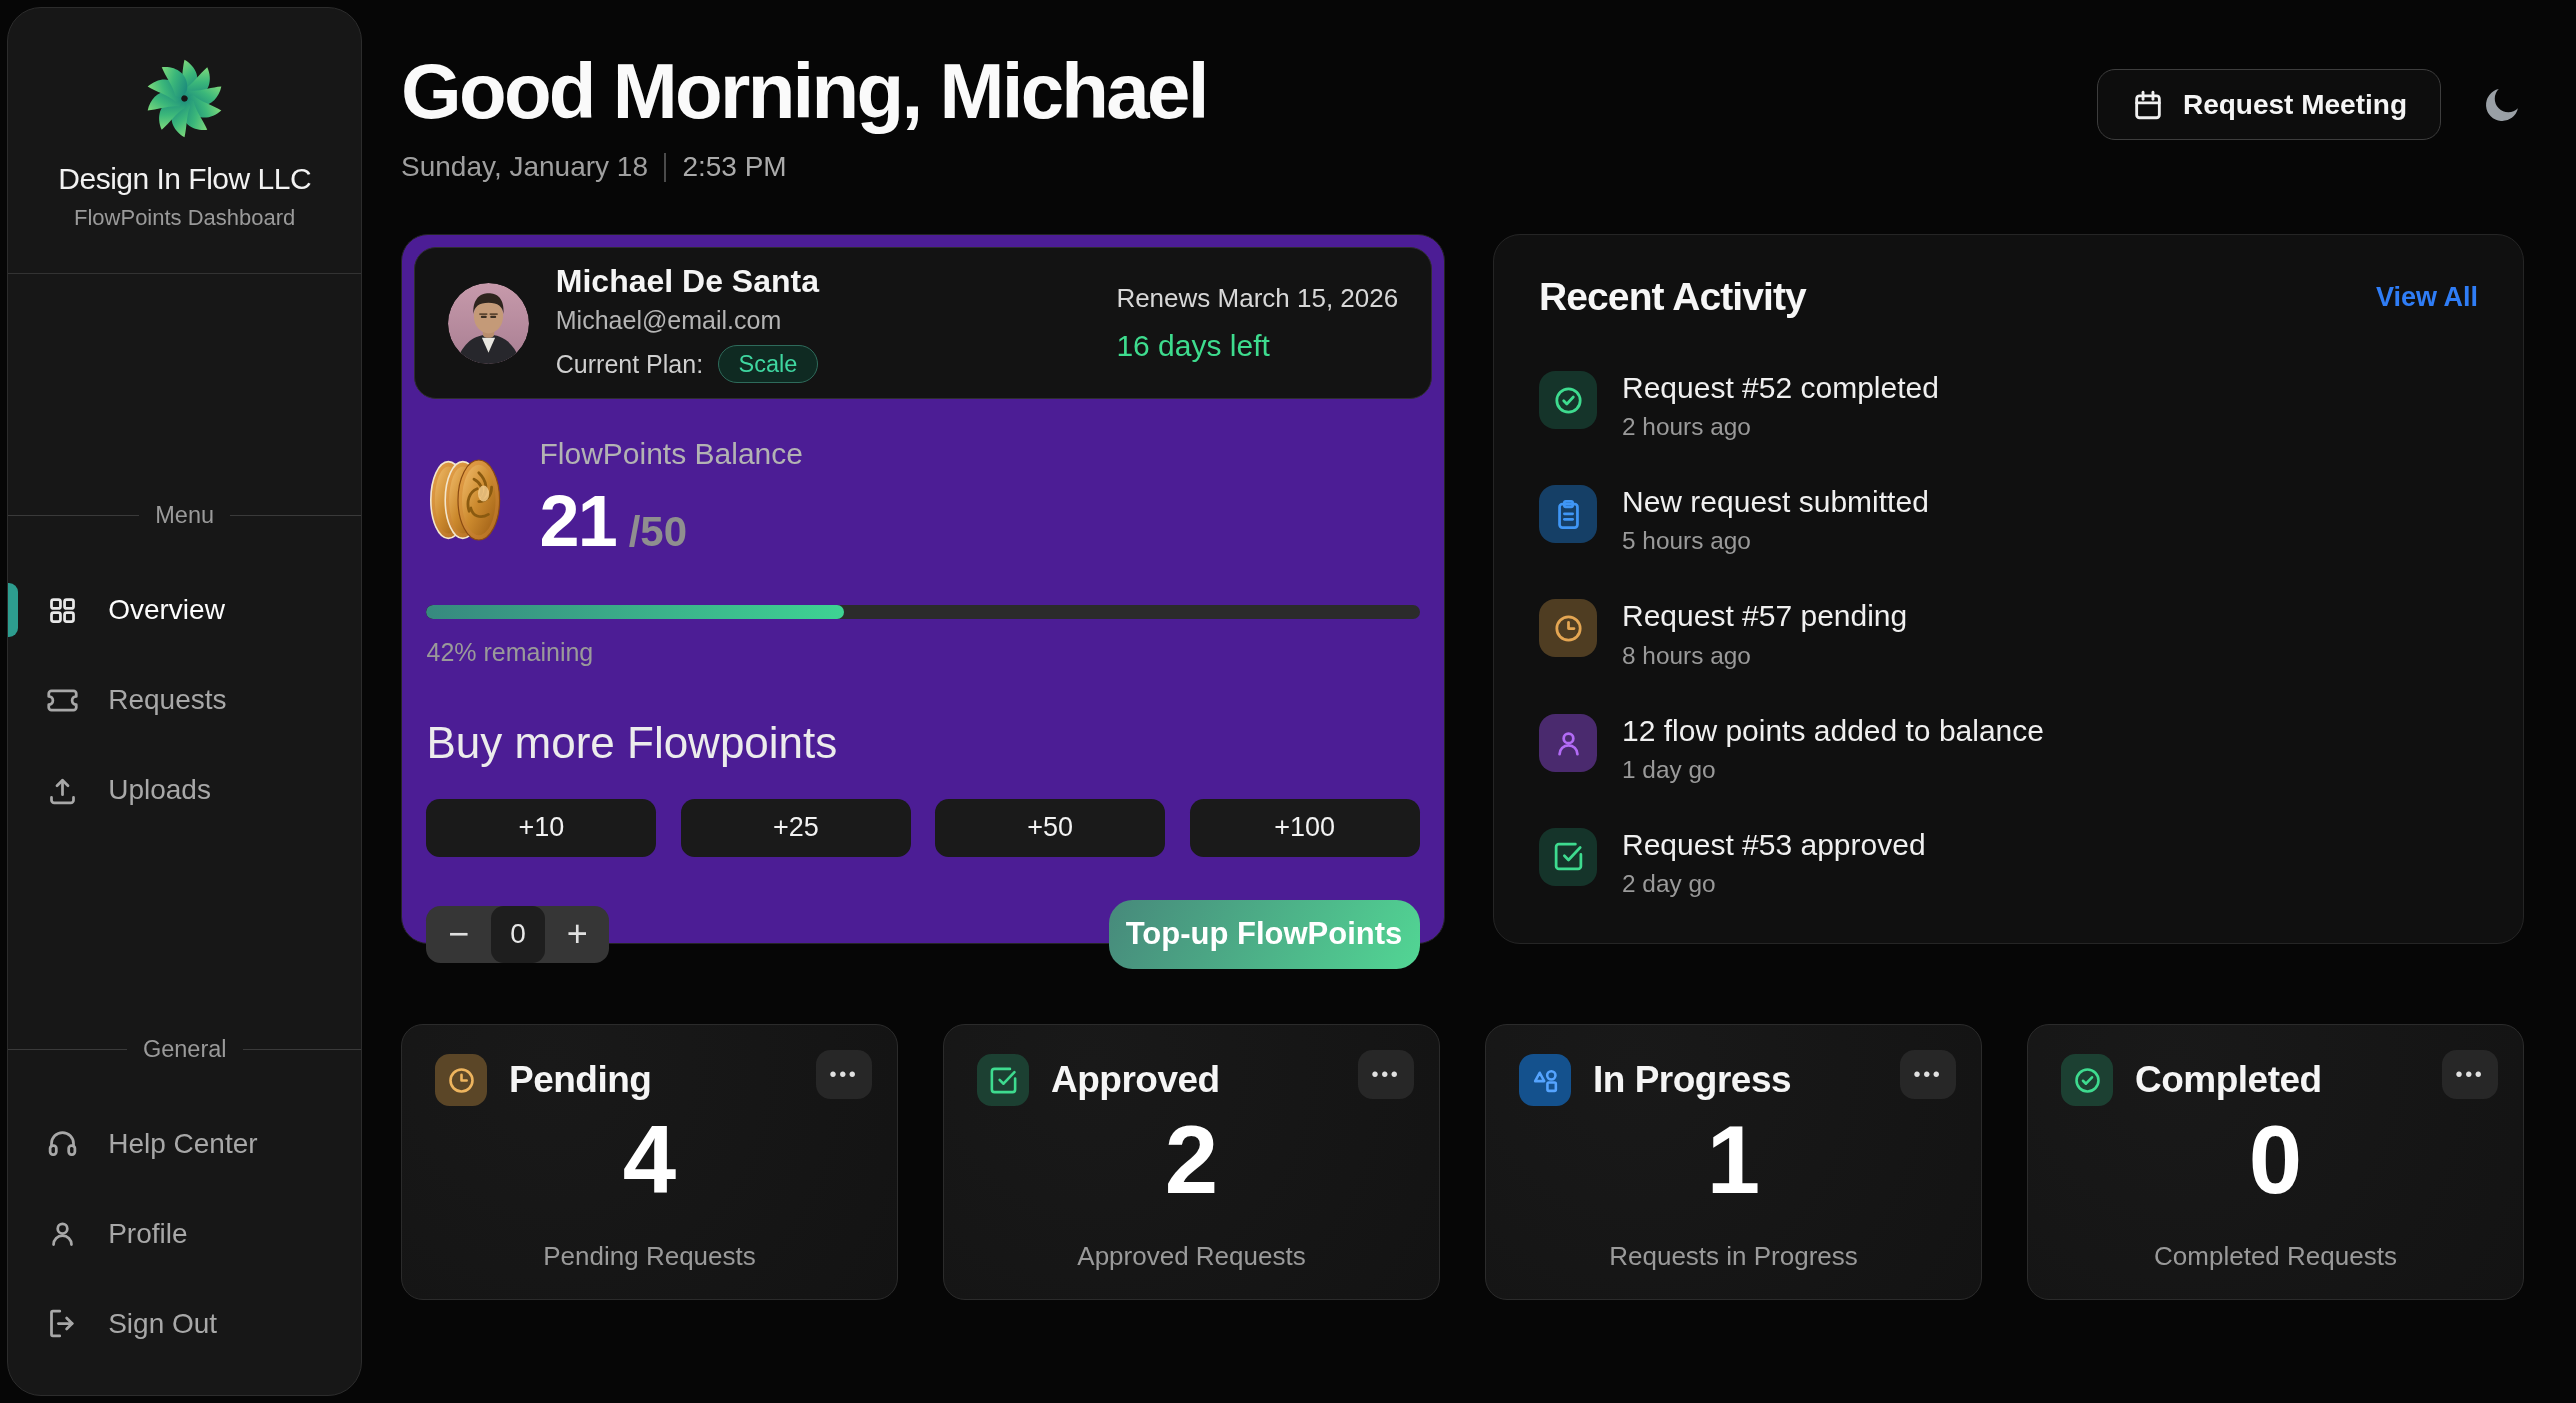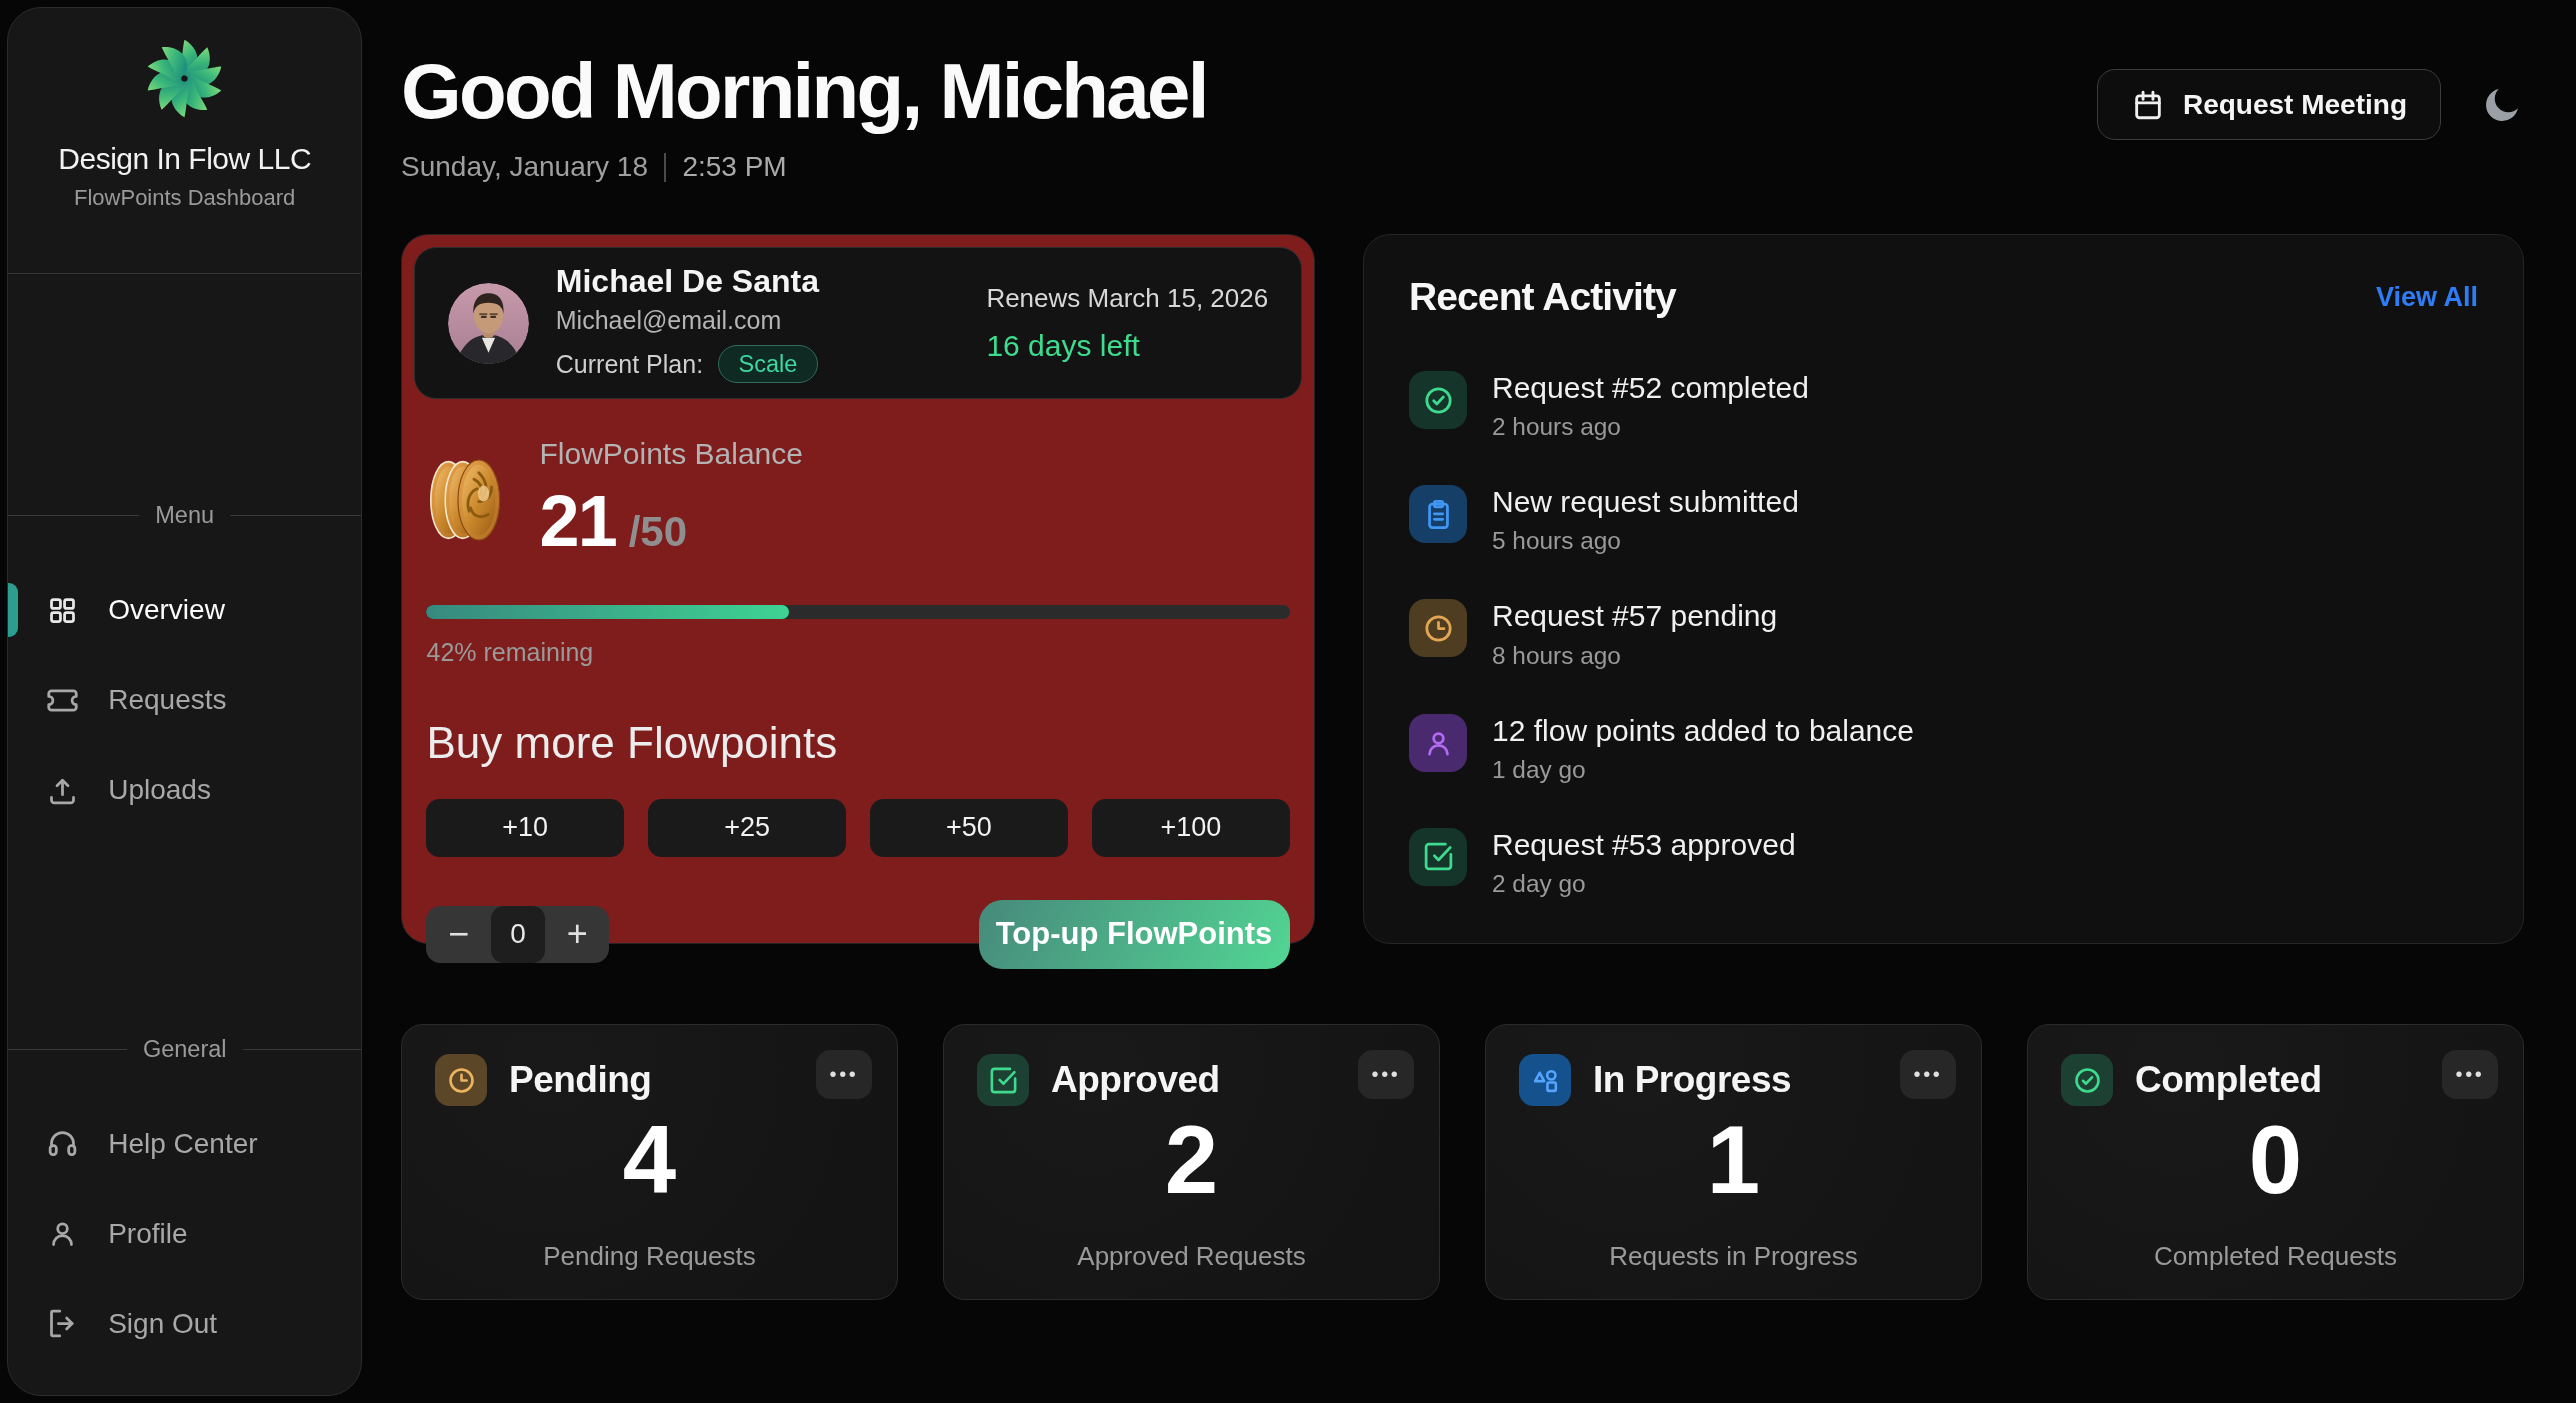--- a/index.html
+++ b/index.html
@@ -2,21 +2,21 @@
 <html style="font-size:14.5px"><head>
 <meta charset="utf-8">
 <style>
   * { margin:0; padding:0; box-sizing:border-box; }
   html,body { width:2576px; height:1404px; background:#060606; font-family:"Liberation Sans", sans-serif; color:#f0f0f0; overflow:hidden; }
   svg { display:block; }
 
   
   .sidebar { position:absolute; left:7.2px; top:7.2px; width:355px; height:1389px;
     background:#171717; border:0.9px solid #2c2c2c; border-radius:34px; overflow:hidden; }
-  .logo-block { height:266px; border-bottom:0.9px solid #333; display:flex; flex-direction:column; align-items:center; justify-content:flex-start; padding-top:20px; }
+  .logo-block { height:266px; border-bottom:0.9px solid #333; display:flex; flex-direction:column; align-items:center; justify-content:flex-start; padding-top:40px; }
   .logo-block .company { font-size:30px; color:#f2f2f2; margin-top:12.7px; letter-spacing:-0.5px; }
   .logo-block .product { font-size:22px; color:#9a9a9a; margin-top:9px; }
   .section-label { display:flex; align-items:center; gap:16.3px; color:#9a9a9a; font-size:23.5px; }
   .section-label .line { flex:1; height:0.9px; background:#3a3a3a; }
   .menu-section { margin-top:228px; }
   .general-section { margin-top:213px; }
   .nav-list { margin-top:23.5px; display:flex; flex-direction:column; }
   .nav-item { position:relative; display:flex; align-items:center; gap:29px; height:65px; margin-top:25px; padding-left:38px; color:#a8a8a8; font-size:28px; cursor:pointer; }
   .nav-item .nicon { width:33px; height:33px; color:#a8a8a8; flex:none; }
   .nav-item.active { color:#fdfdfd; }
@@ -33,21 +33,21 @@
   .sub-row .time { font-size:28px; color:#aaaaaa; }
   .header-controls { display:flex; align-items:center; gap:40px; margin-top:20px; }
   .request-btn { display:flex; align-items:center; gap:18px; height:71px; padding:0 33px; border:1.8px solid #3d3d3d; border-radius:18px; background:#0d0d0d; color:#f5f5f5; font-size:28px; font-weight:600; cursor:pointer; font-family:inherit; }
   .request-btn .bicon { width:34px; height:34px; color:#f0f0f0; }
   .theme-btn { background:none; border:none; cursor:pointer; color:#9aa0a6; }
   .theme-btn svg { width:43px; height:43px; }
 
   .row1 { display:flex; gap:48px; margin-top:51px; height:710px; }
 
   
-  .left-card { width:914px; flex:none; background:#7f1d1d; border:0.9px solid #242424; border-radius:27px; padding:11.8px; }
+  .left-card { width:1044px; flex:none; background:#4c1d95; border:0.9px solid #242424; border-radius:27px; padding:11.8px; }
   .profile-card { height:152px; background:#131313; border:0.9px solid #2e2e2e; border-radius:22px; padding:0 33px; display:flex; align-items:center; gap:27px; }
   .avatar { width:81px; height:81px; border-radius:50%; overflow:hidden; flex:none; }
   .p-info { display:flex; flex-direction:column; gap:6.3px; }
   .p-name { font-size:32px; font-weight:600; color:#f5f5f5; }
   .p-email { font-size:25px; color:#b5b5b5; }
   .p-plan { display:flex; align-items:center; gap:14.5px; margin-top:3.6px; }
   .p-plan .plabel { font-size:25px; color:#cfcfcf; }
   .plan-badge { font-size:23.5px; color:#3fd6a0; border:1.8px solid #2e6b5b; background:#0f2a22; border-radius:904px; padding:4.5px 20px; }
   .p-right { margin-left:auto; text-align:left; display:flex; flex-direction:column; gap:14.5px; }
   .renews { font-size:26px; color:#d8d8d8; }

